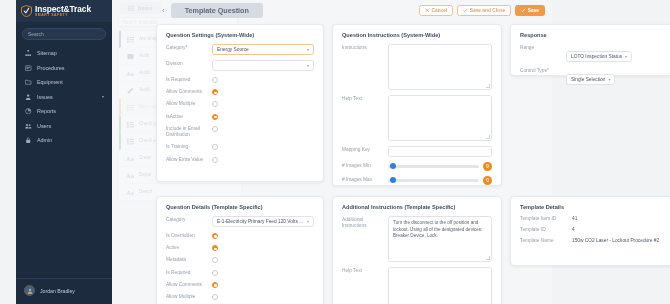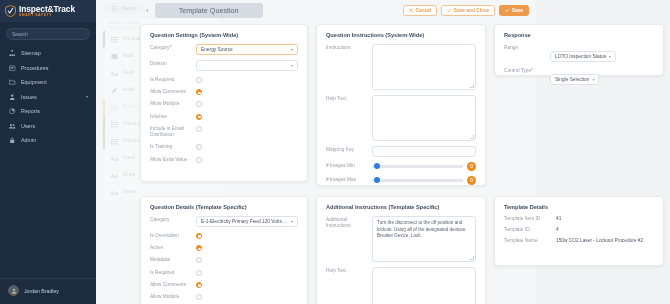--- a/index.html
+++ b/index.html
@@ -2,21 +2,21 @@
 <html><head>
 <meta charset="utf-8">
 <style>
   * { box-sizing: border-box; margin: 0; padding: 0; }
   html, body {
     width: 670px; height: 304px;
     font-family: "Liberation Sans", sans-serif;
     overflow: hidden;
     background: #f2f3f5;
   }
-  #app { position: relative; width: 536px; height: 304px; }
+  #app { position: relative; width: 536px; height: 304px; margin-left: 16px; }
 
   
   .sidebar {
     position: absolute; left: 0; top: 0;
     width: 96px; height: 304px;
     background: #1d2b3e;
     display: flex; flex-direction: column;
     z-index: 5;
   }
   .logo-bar {
@@ -98,21 +98,21 @@
     z-index: 10;
   }
 
   .modal-header {
     position: absolute; left: 140px; top: 0; right: 0; height: 20px;
     display: flex; align-items: center; z-index: 20;
   }
   .back-chevron { font-size: 8px; color: #8c97a6; padding: 0 6px; }
   .title-pill {
     background: #d6dae1; border-radius: 3px;
-    padding: 3px 24px; font-size: 7.2px; font-weight: normal; color: #5b6a7e;
+    padding: 3px 14px; font-size: 7.2px; font-weight: bold; color: #5b6a7e;
   }
   .hdr-actions { margin-left: auto; display: flex; align-items: center; gap: 4px; padding-right: 7px; }
   .btn {
     display: flex; align-items: center; gap: 2px;
     height: 11px; padding: 0 5px; border-radius: 2.5px;
     font-size: 4.8px; font-weight: bold; white-space: nowrap;
   }
   .btn svg { width: 4.5px; height: 4.5px; }
   .btn-ghost { border: 1px solid #f2c28f; color: #e9a25a; background: #fff; }
   .btn-solid { background: #ef9a4a; color: #ffffff; border: 1px solid #ef9a4a; }

